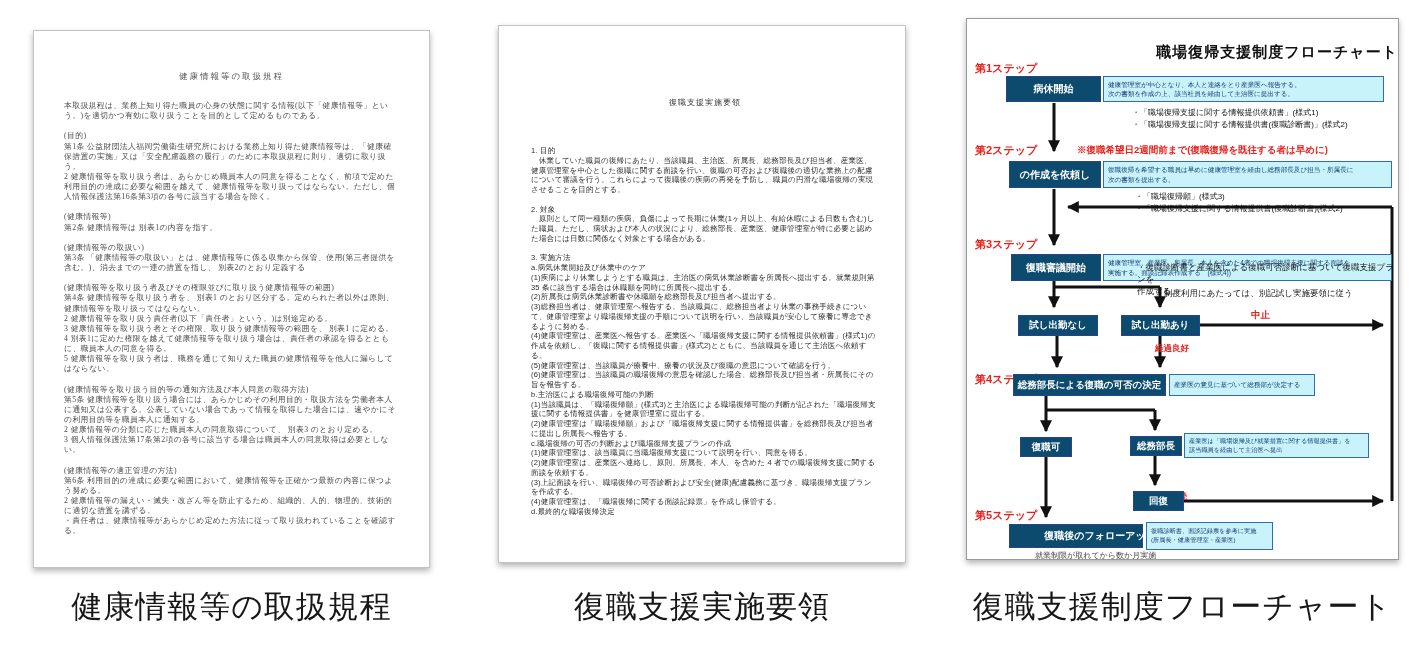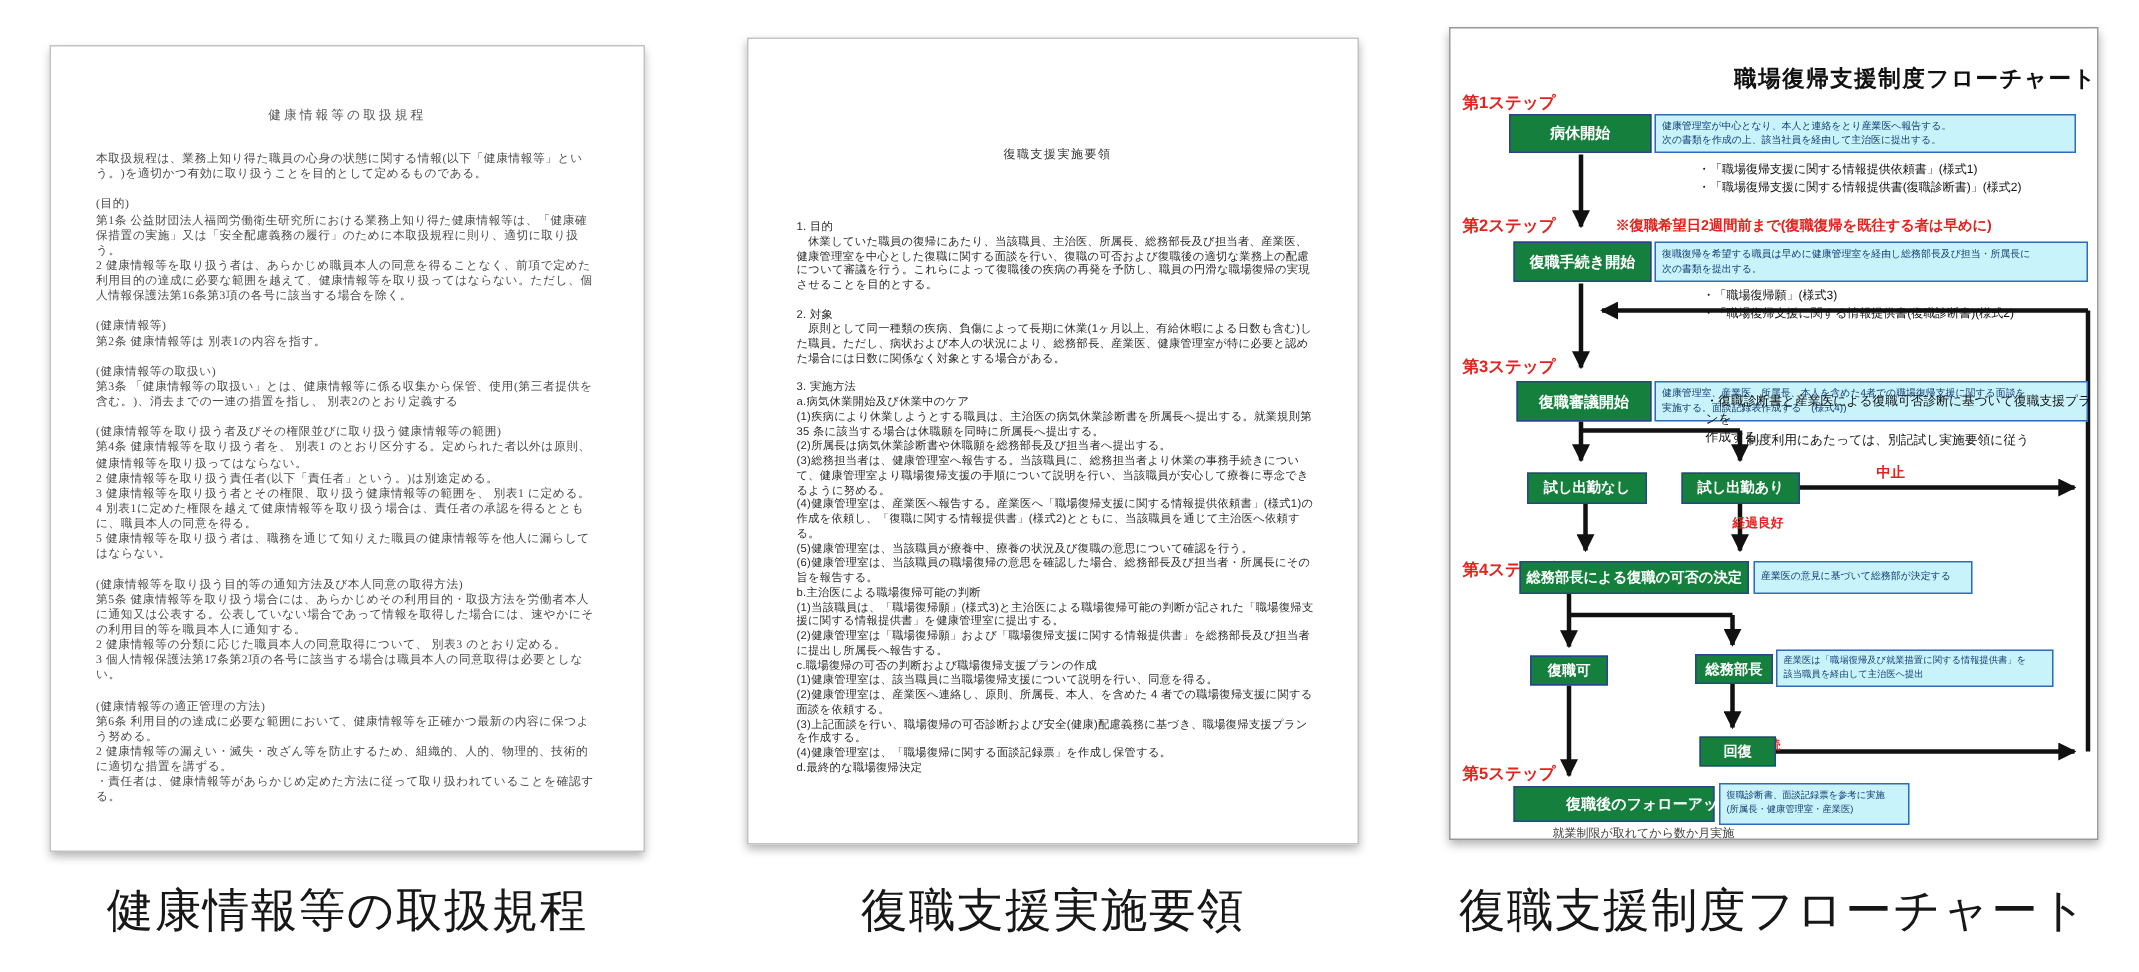--- a/index.html
+++ b/index.html
@@ -18,21 +18,21 @@
         color:#2b2b2b;}
   #doc2 .doc-title{text-align:center;font-size:8px;letter-spacing:1px;color:#333;}
   #doc2 .doc-body{margin-top:38px;font-size:7.5px;line-height:1.3;white-space:pre-wrap;
                   letter-spacing:.2px;}
   
   #doc3{left:966px;top:18px;width:433px;height:542px;border:1px solid #9a9a9a;}
   .fc{position:absolute;box-sizing:border-box;}
   .fc-title{left:0;top:24px;width:100%;text-align:right;font-size:15px;font-weight:bold;
             color:#111;letter-spacing:1px;}
   .step-label{font-size:11px;font-weight:bold;color:#e5231e;white-space:nowrap;}
-  .node{background:#15803d;border:1px solid #27448c;color:#ffffff;font-weight:bold;
+  .node{background:#0c4a6e;border:1px solid #27448c;color:#ffffff;font-weight:bold;
         display:flex;align-items:center;justify-content:center;text-align:left;
         font-size:10px;white-space:nowrap;font-family:Liberation Serif, serif;}
   .info{background:#c9f3fa;border:1px solid #2f6db8;color:#123c74;font-size:6.6px;
         line-height:1.4;padding:1px 4px;display:flex;align-items:center;white-space:pre-wrap;}
   .docnote{font-size:8px;color:#111;line-height:1.55;white-space:pre-wrap;}
   .rednote{font-size:9.5px;font-weight:bold;color:#e5231e;white-space:nowrap;}
   .blacknote{font-size:8.5px;color:#111;line-height:1.4;white-space:pre-wrap;}
   #fc-arrows{position:absolute;left:0;top:0;pointer-events:none;}
   
   .caption{position:absolute;top:586px;text-align:center;font-size:31px;color:#171717;
@@ -135,21 +135,21 @@
 
     <div class="fc step-label" style="left:8px;top:42px;">第1ステップ</div>
     <div class="fc node" style="left:39px;top:57px;width:95px;height:26px;">病休開始</div>
     <div class="fc info" style="left:136px;top:57px;width:281px;height:26px;">健康管理室が中心となり、本人と連絡をとり産業医へ報告する。
 次の書類を作成の上、該当社員を経由して主治医に提出する。</div>
     <div class="fc docnote" style="left:165px;top:88px;">・「職場復帰支援に関する情報提供依頼書」(様式1)
 ・「職場復帰支援に関する情報提供書(復職診断書)」(様式2)</div>
 
     <div class="fc step-label" style="left:8px;top:124px;">第2ステップ</div>
     <div class="fc rednote" style="left:110px;top:125px;">※復職希望日2週間前まで(復職復帰を既往する者は早めに)</div>
-    <div class="fc node" style="left:42px;top:142px;width:92px;height:27px;">復職手続き開始</div>
+    <div class="fc node" style="left:42px;top:142px;width:92px;height:27px;">の作成を依頼し</div>
     <div class="fc info" style="left:136px;top:142px;width:289px;height:27px;">復職復帰を希望する職員は早めに健康管理室を経由し総務部長及び担当・所属長に
 次の書類を提出する。</div>
     <div class="fc docnote" style="left:168px;top:172px;">・「職場復帰願」(様式3)
 ・「職場復帰支援に関する情報提供書(復職診断書)(様式2)</div>
 
     <div class="fc step-label" style="left:8px;top:218px;text-align:right;">第3ステップ</div>
     <div class="fc node" style="left:44px;top:235px;width:90px;height:27px;">復職審議開始</div>
     <div class="fc info" style="left:136px;top:235px;width:289px;height:27px;">健康管理室、産業医、所属長、本人を含めた4者での職場復帰支援に関する面談を
 実施する。面談記録表作成する　(様式4))</div>
     <div class="fc blacknote" style="left:170px;top:243px;width:258px;">・復職診断書と産業医による復職可否診断に基づいて復職支援プランを

